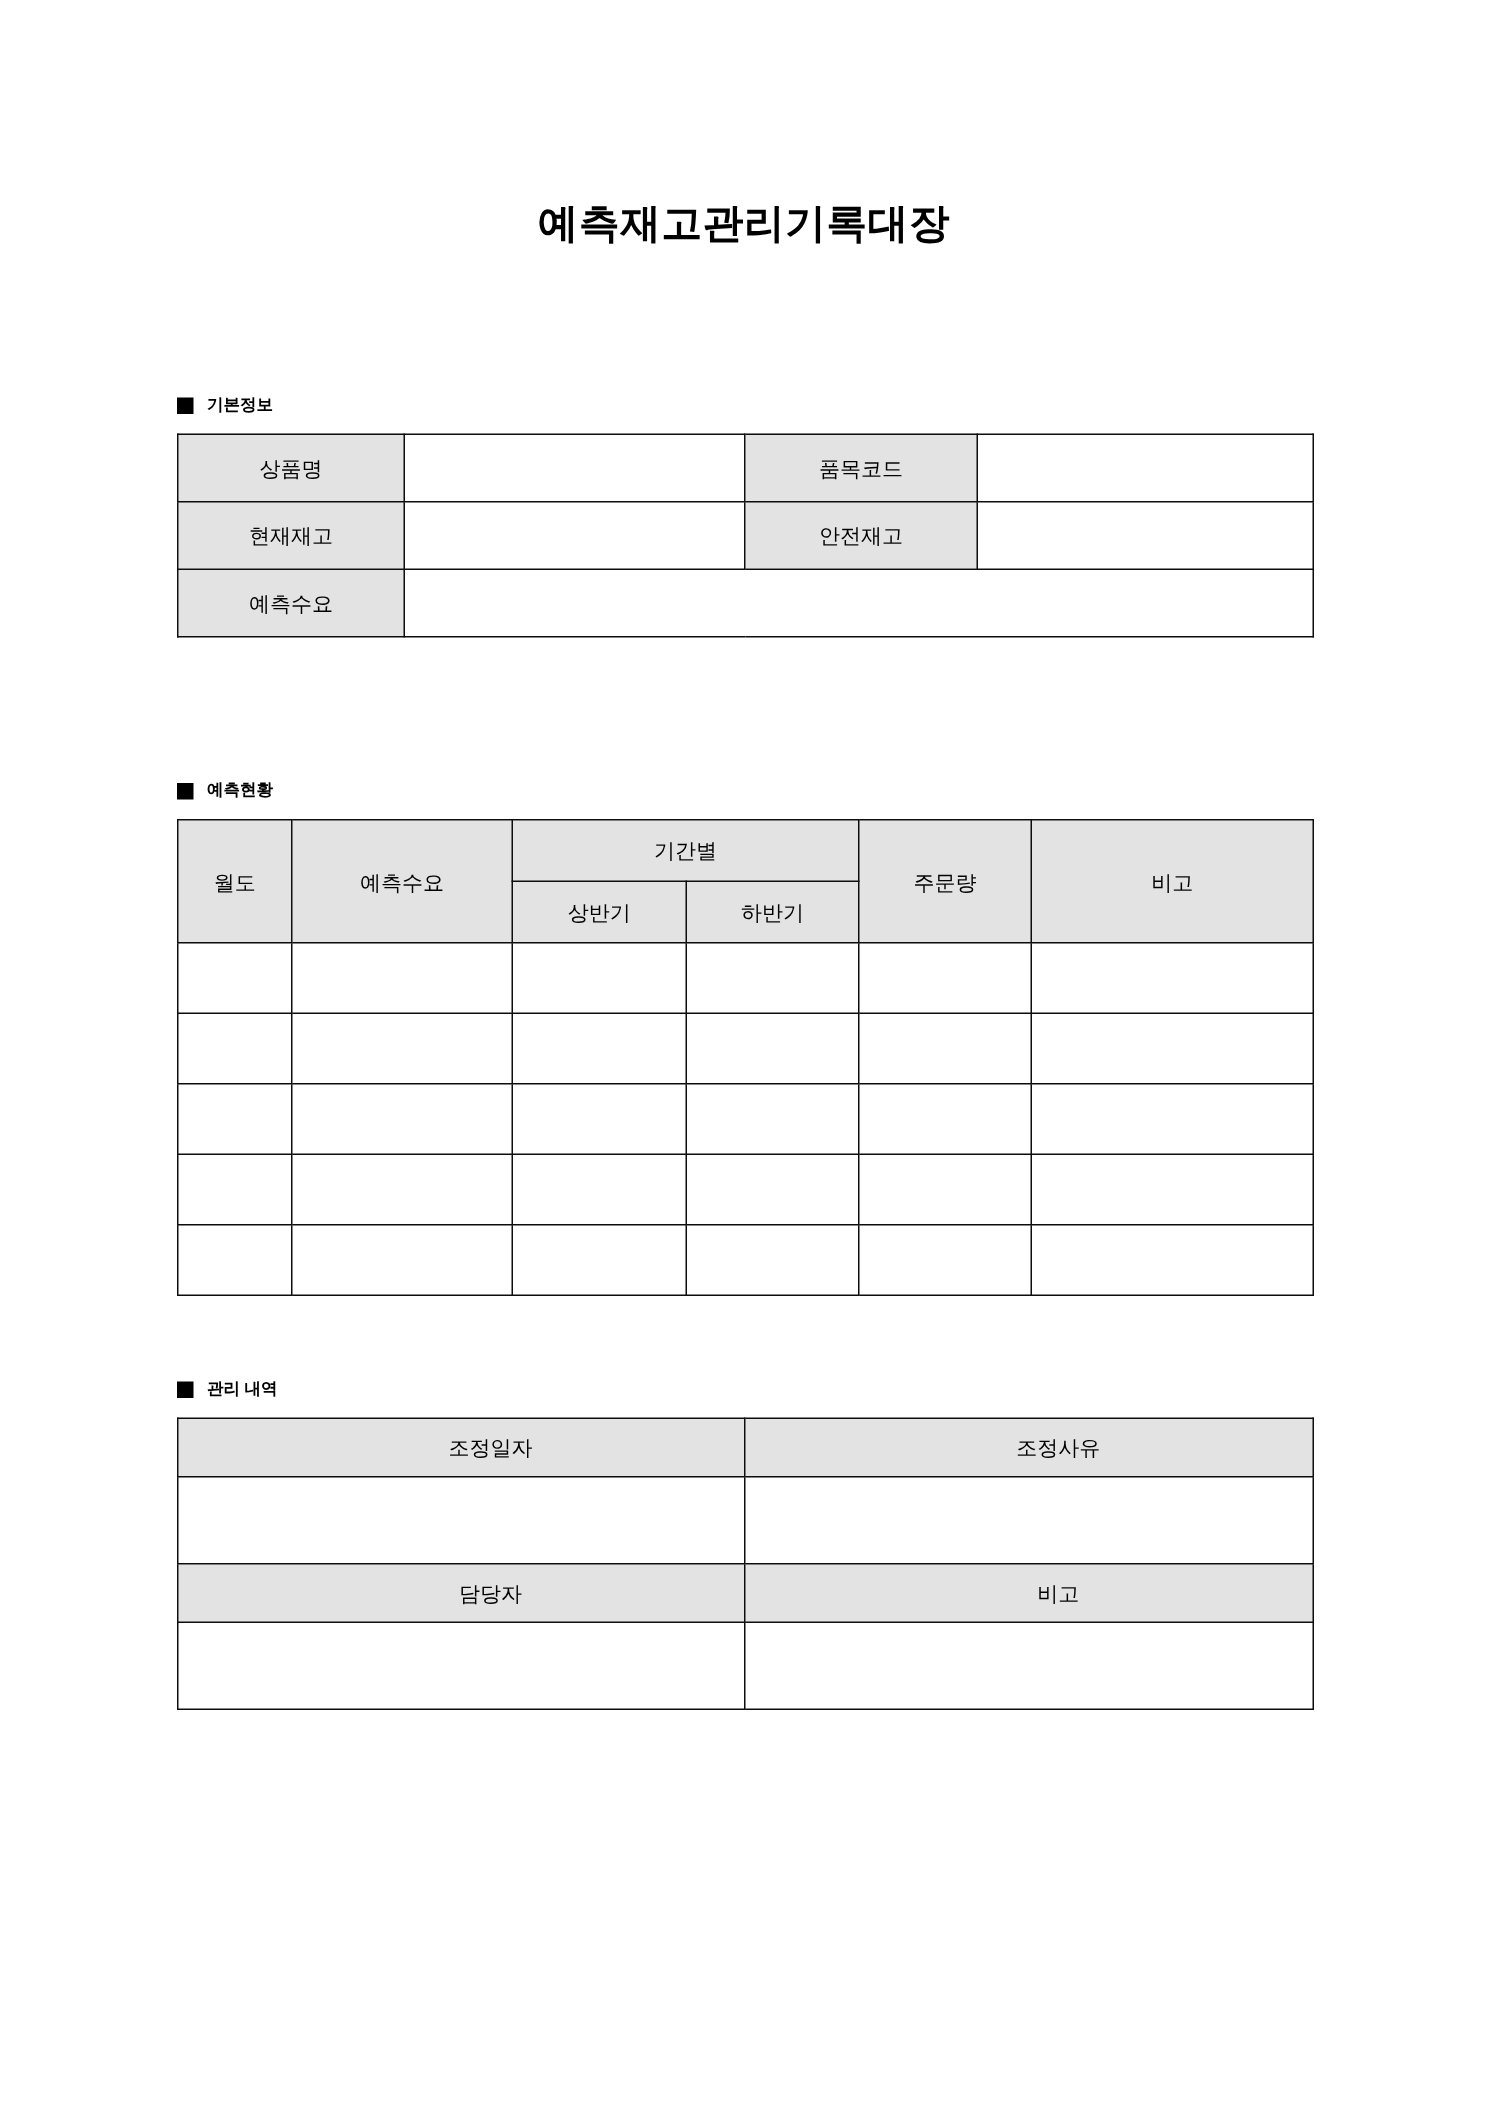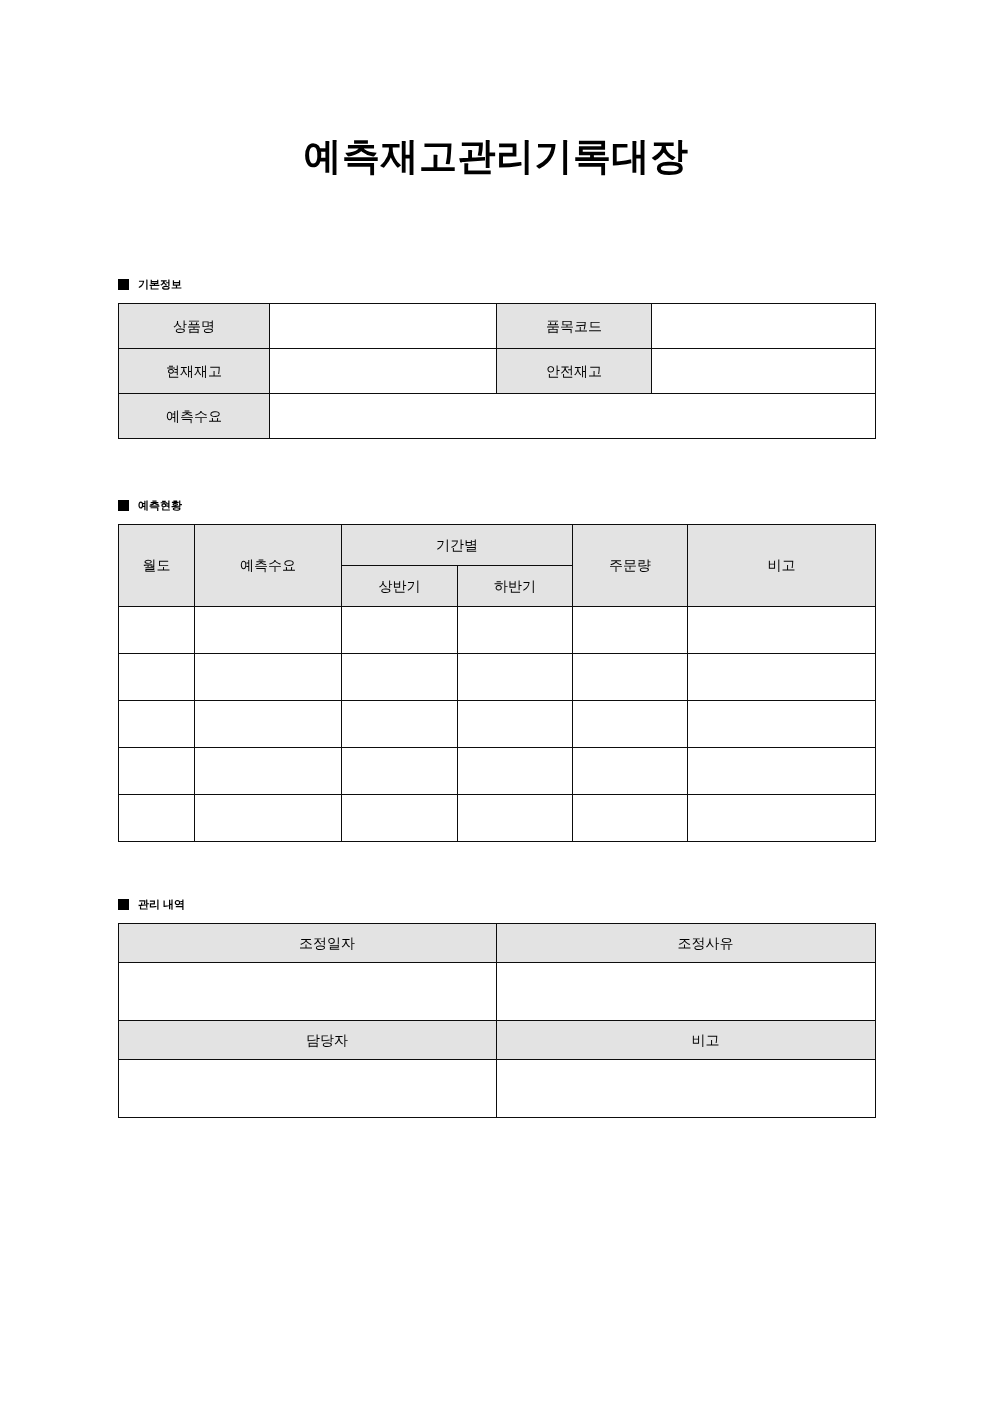--- a/index.html
+++ b/index.html
@@ -19,21 +19,21 @@
     position: relative;
     width: 992px;
     height: 1403px;
     box-sizing: border-box;
     padding: 0 118px;
   }
 
   
   .doc-title {
     text-align: center;
-    font-size: 38px;
+    font-size: 27px;
     font-weight: bold;
     letter-spacing: 0.5px;
     padding-top: 133px;
     margin: 0;
     line-height: 1.25;
   }
 
   
   .section-heading {
     display: flex;
@@ -46,21 +46,21 @@
   .section-marker {
     display: inline-block;
     width: 11px;
     height: 11px;
     background: #000000;
     margin-right: 9px;
     flex: none;
   }
 
   .sec1-heading { margin-top: 97px; }
-  .sec2-heading { margin-top: 60px; }
+  .sec2-heading { margin-top: 96px; }
   .sec3-heading { margin-top: 56px; }
 
   
   table.form-table {
     border-collapse: collapse;
     width: 757px;
     table-layout: fixed;
     margin-top: 12px;
   }
   table.form-table td {

